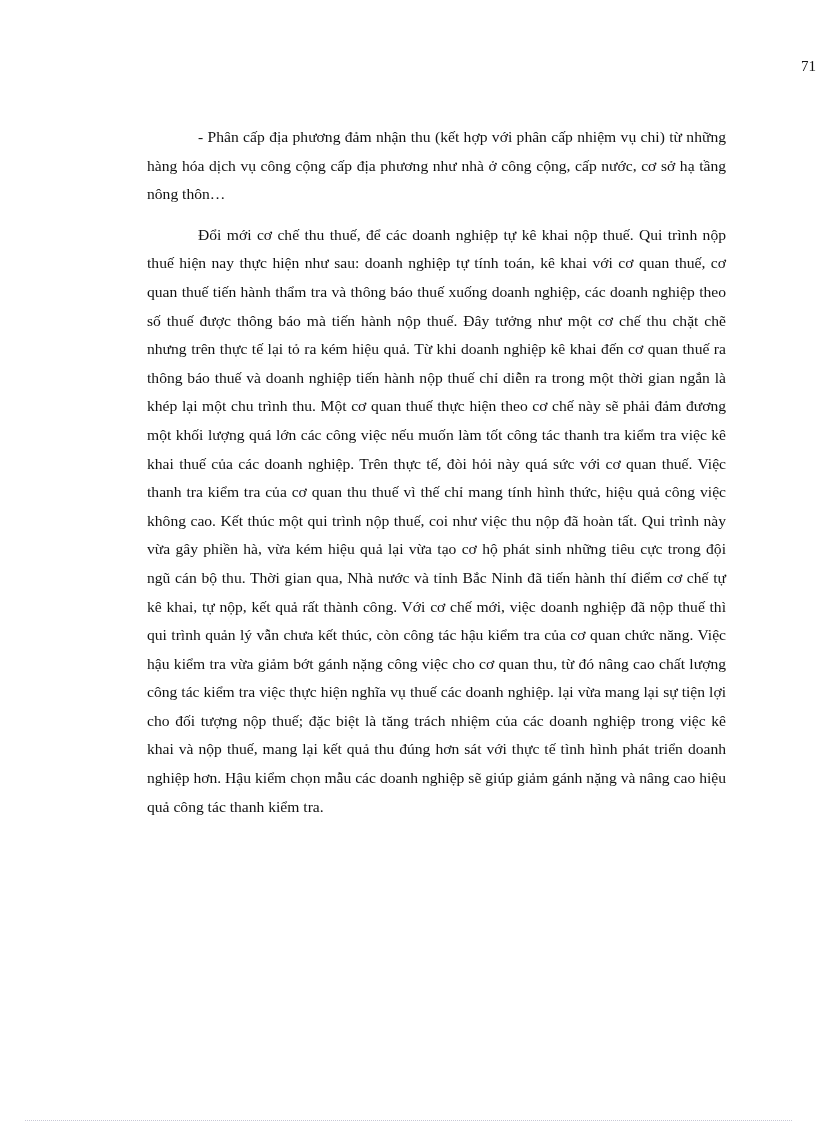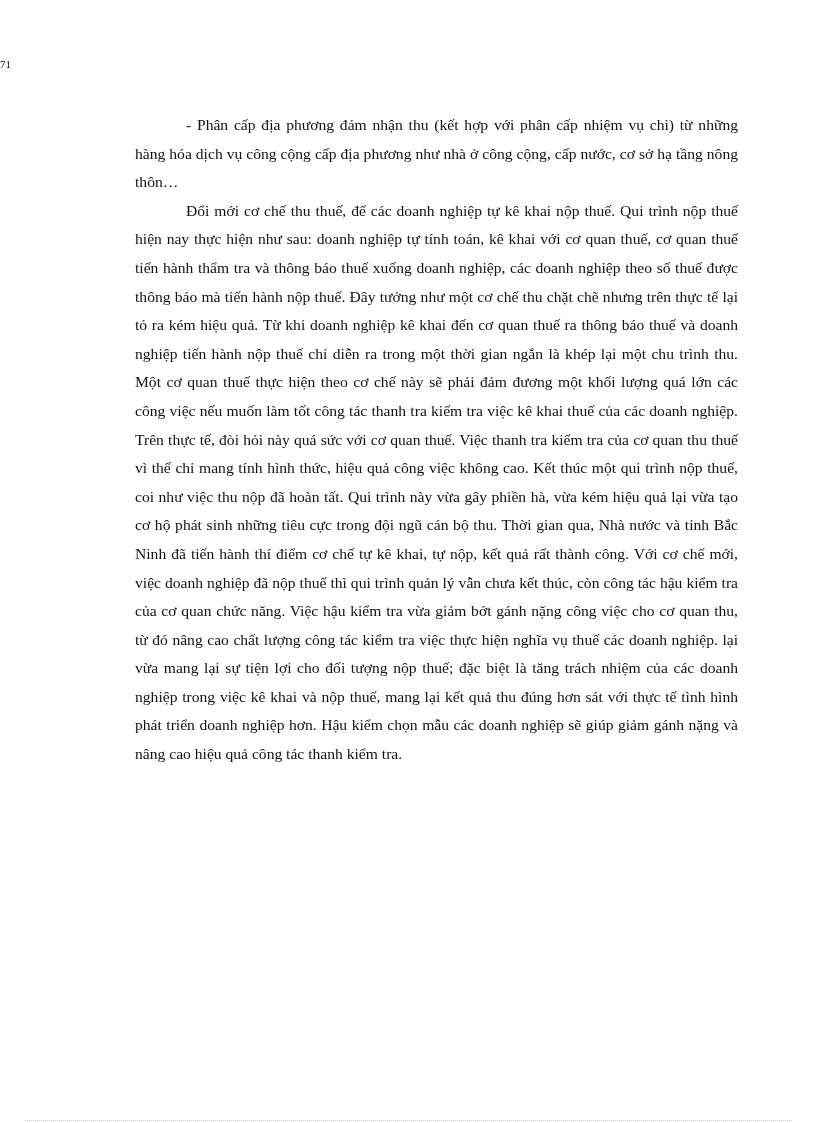--- a/index.html
+++ b/index.html
@@ -3,31 +3,31 @@
 <meta charset="utf-8">
 <style>
   html, body { margin: 0; padding: 0; background: #ffffff; }
   body { width: 816px; height: 1123px; position: relative; overflow: hidden; }
   .page {
     position: absolute; left: 0; top: 0; width: 816px; height: 1123px;
     background: #ffffff;
   }
   .page-number {
     position: absolute; top: 58px; left: 0; width: 816px;
-    text-align: left;
+    text-align: right;
     font-family: "Liberation Serif", serif;
-    font-size: 11px; color: #111;
+    font-size: 15px; color: #111;
   }
   .body-text {
     position: absolute; top: 111px; left: 135px; width: 603px;
     font-family: "Liberation Serif", serif;
     font-size: 15.6px; line-height: 28.6px; color: #111;
   }
   .body-text p {
-    margin: 0; text-indent: 51px; text-align: justify;
+    margin: 12px; text-indent: 51px; text-align: justify;
   }
   .bottom-rule {
     position: absolute; top: 1120px; left: 25px; width: 767px; height: 0;
     border-top: 1px dotted #c9c9d6;
   }
 </style>
 </head>
 <body>
 
 <div class="page">

